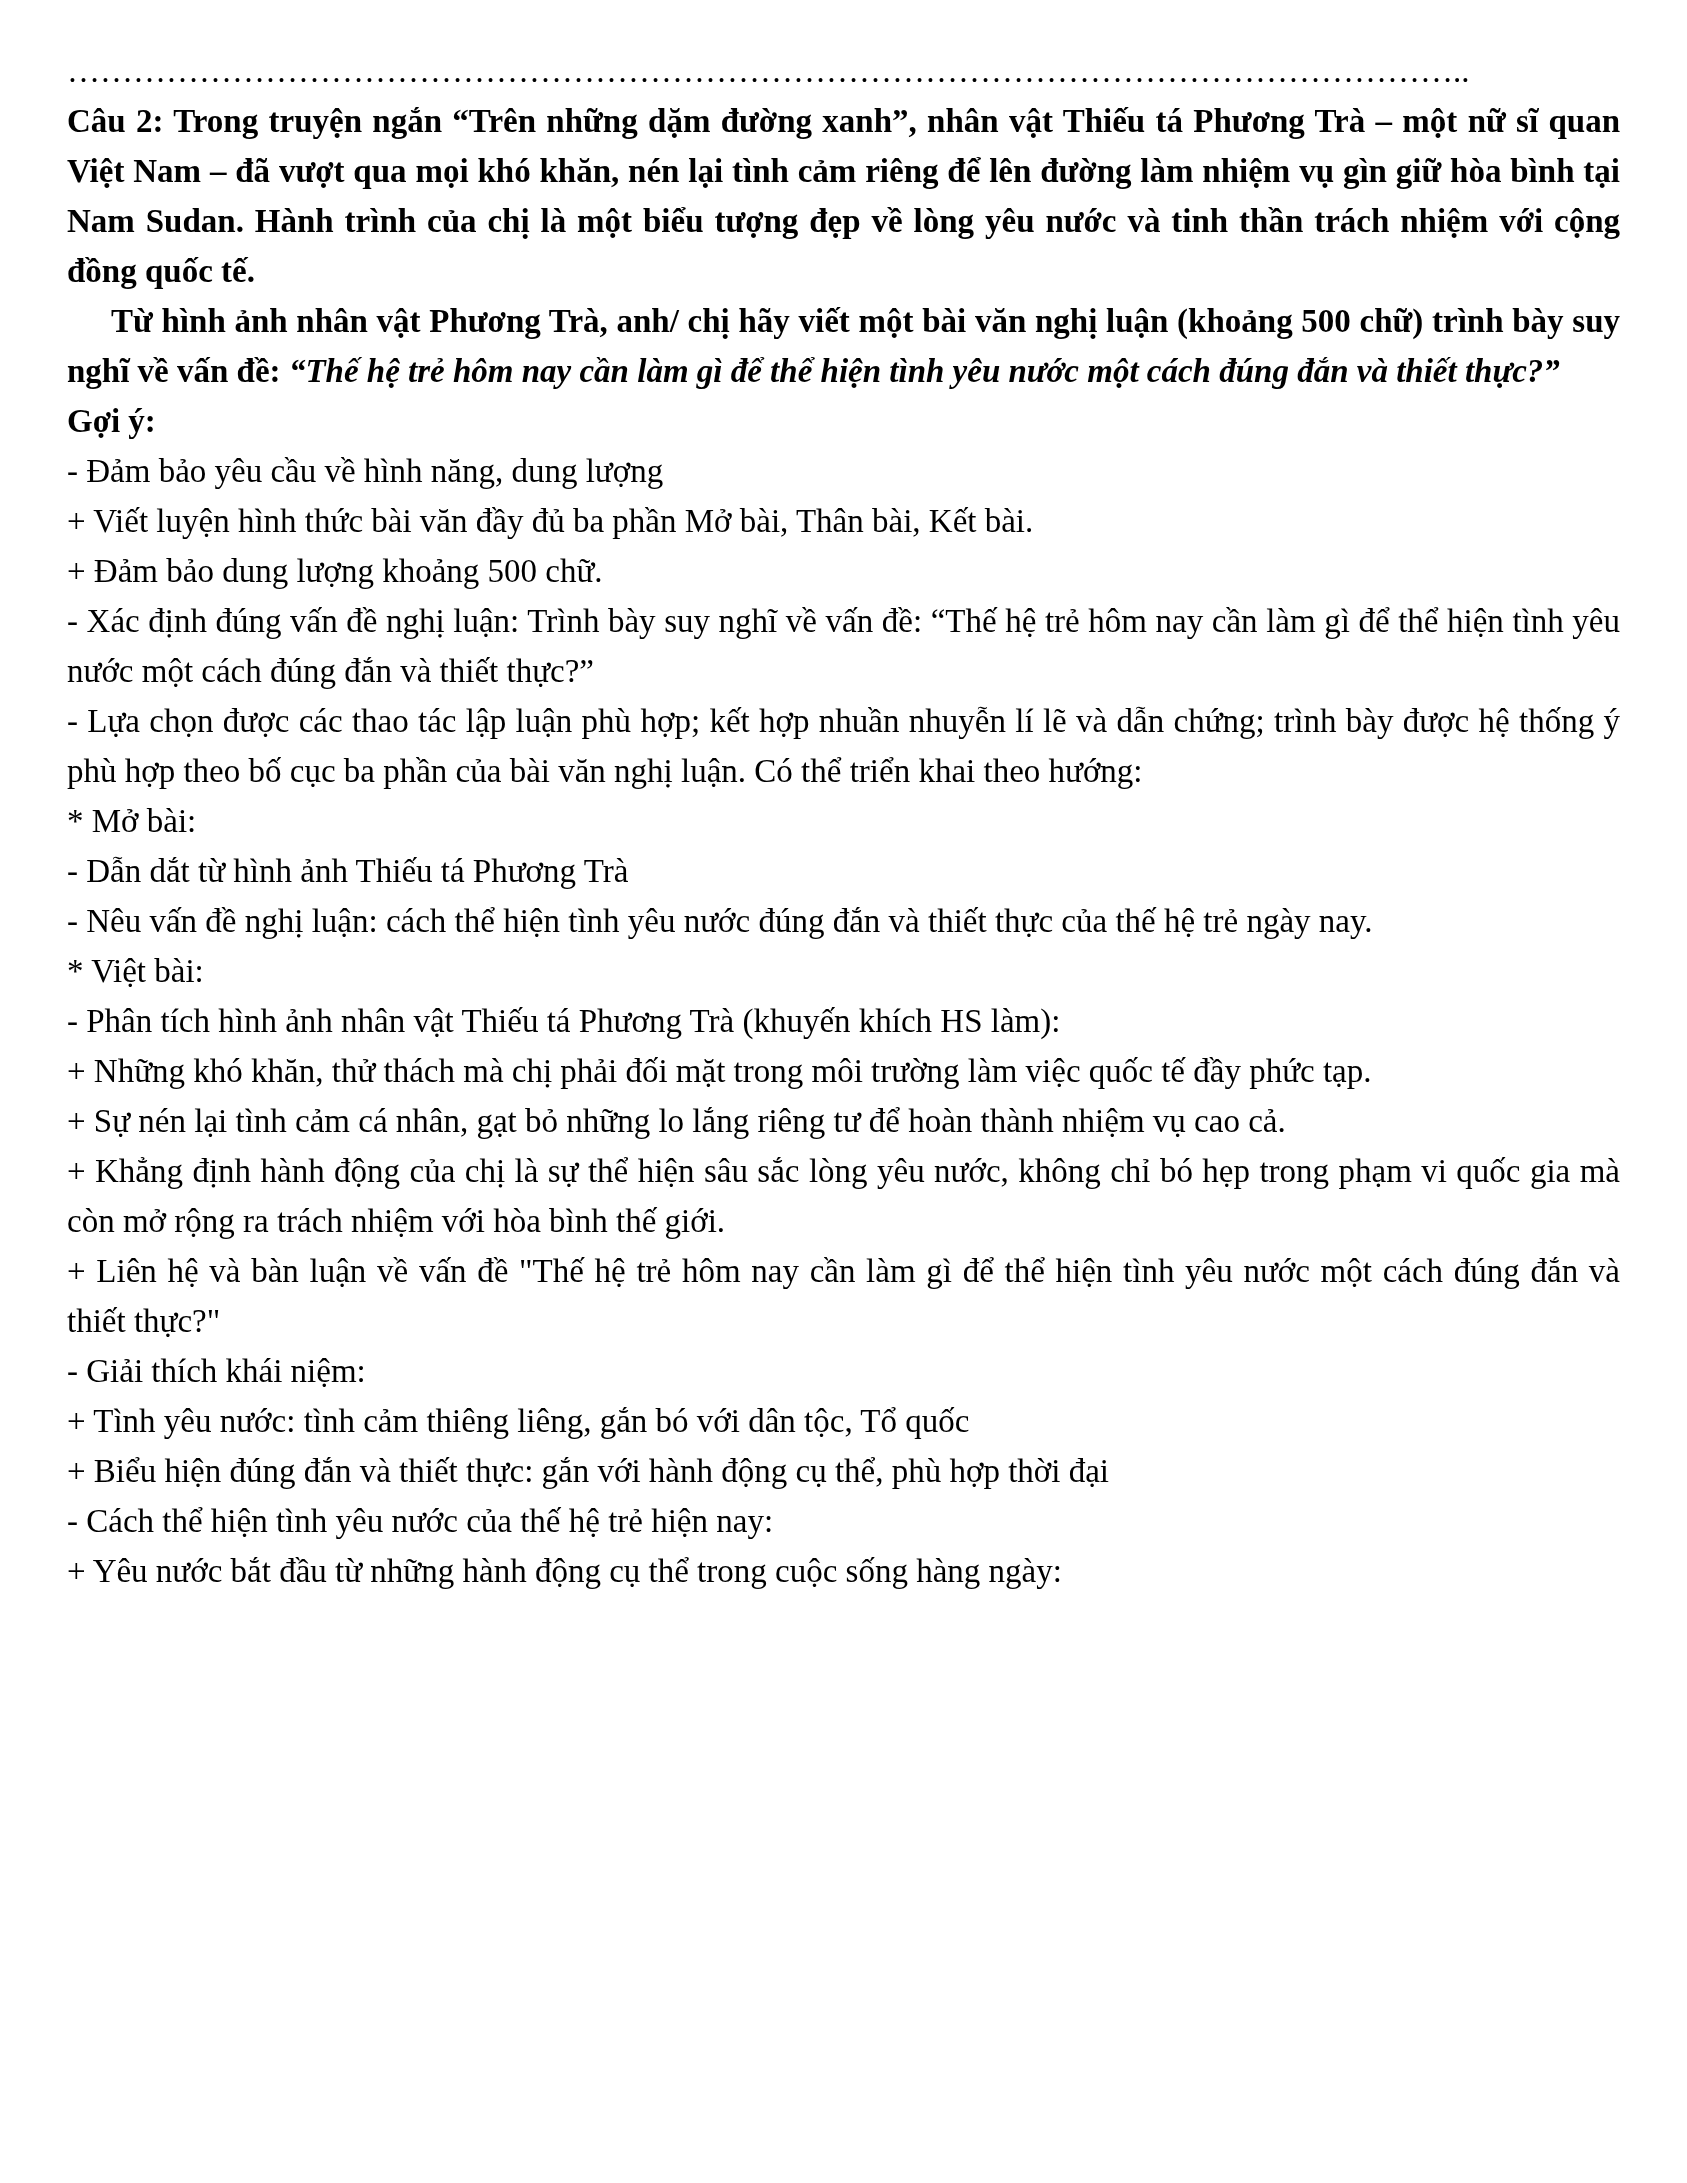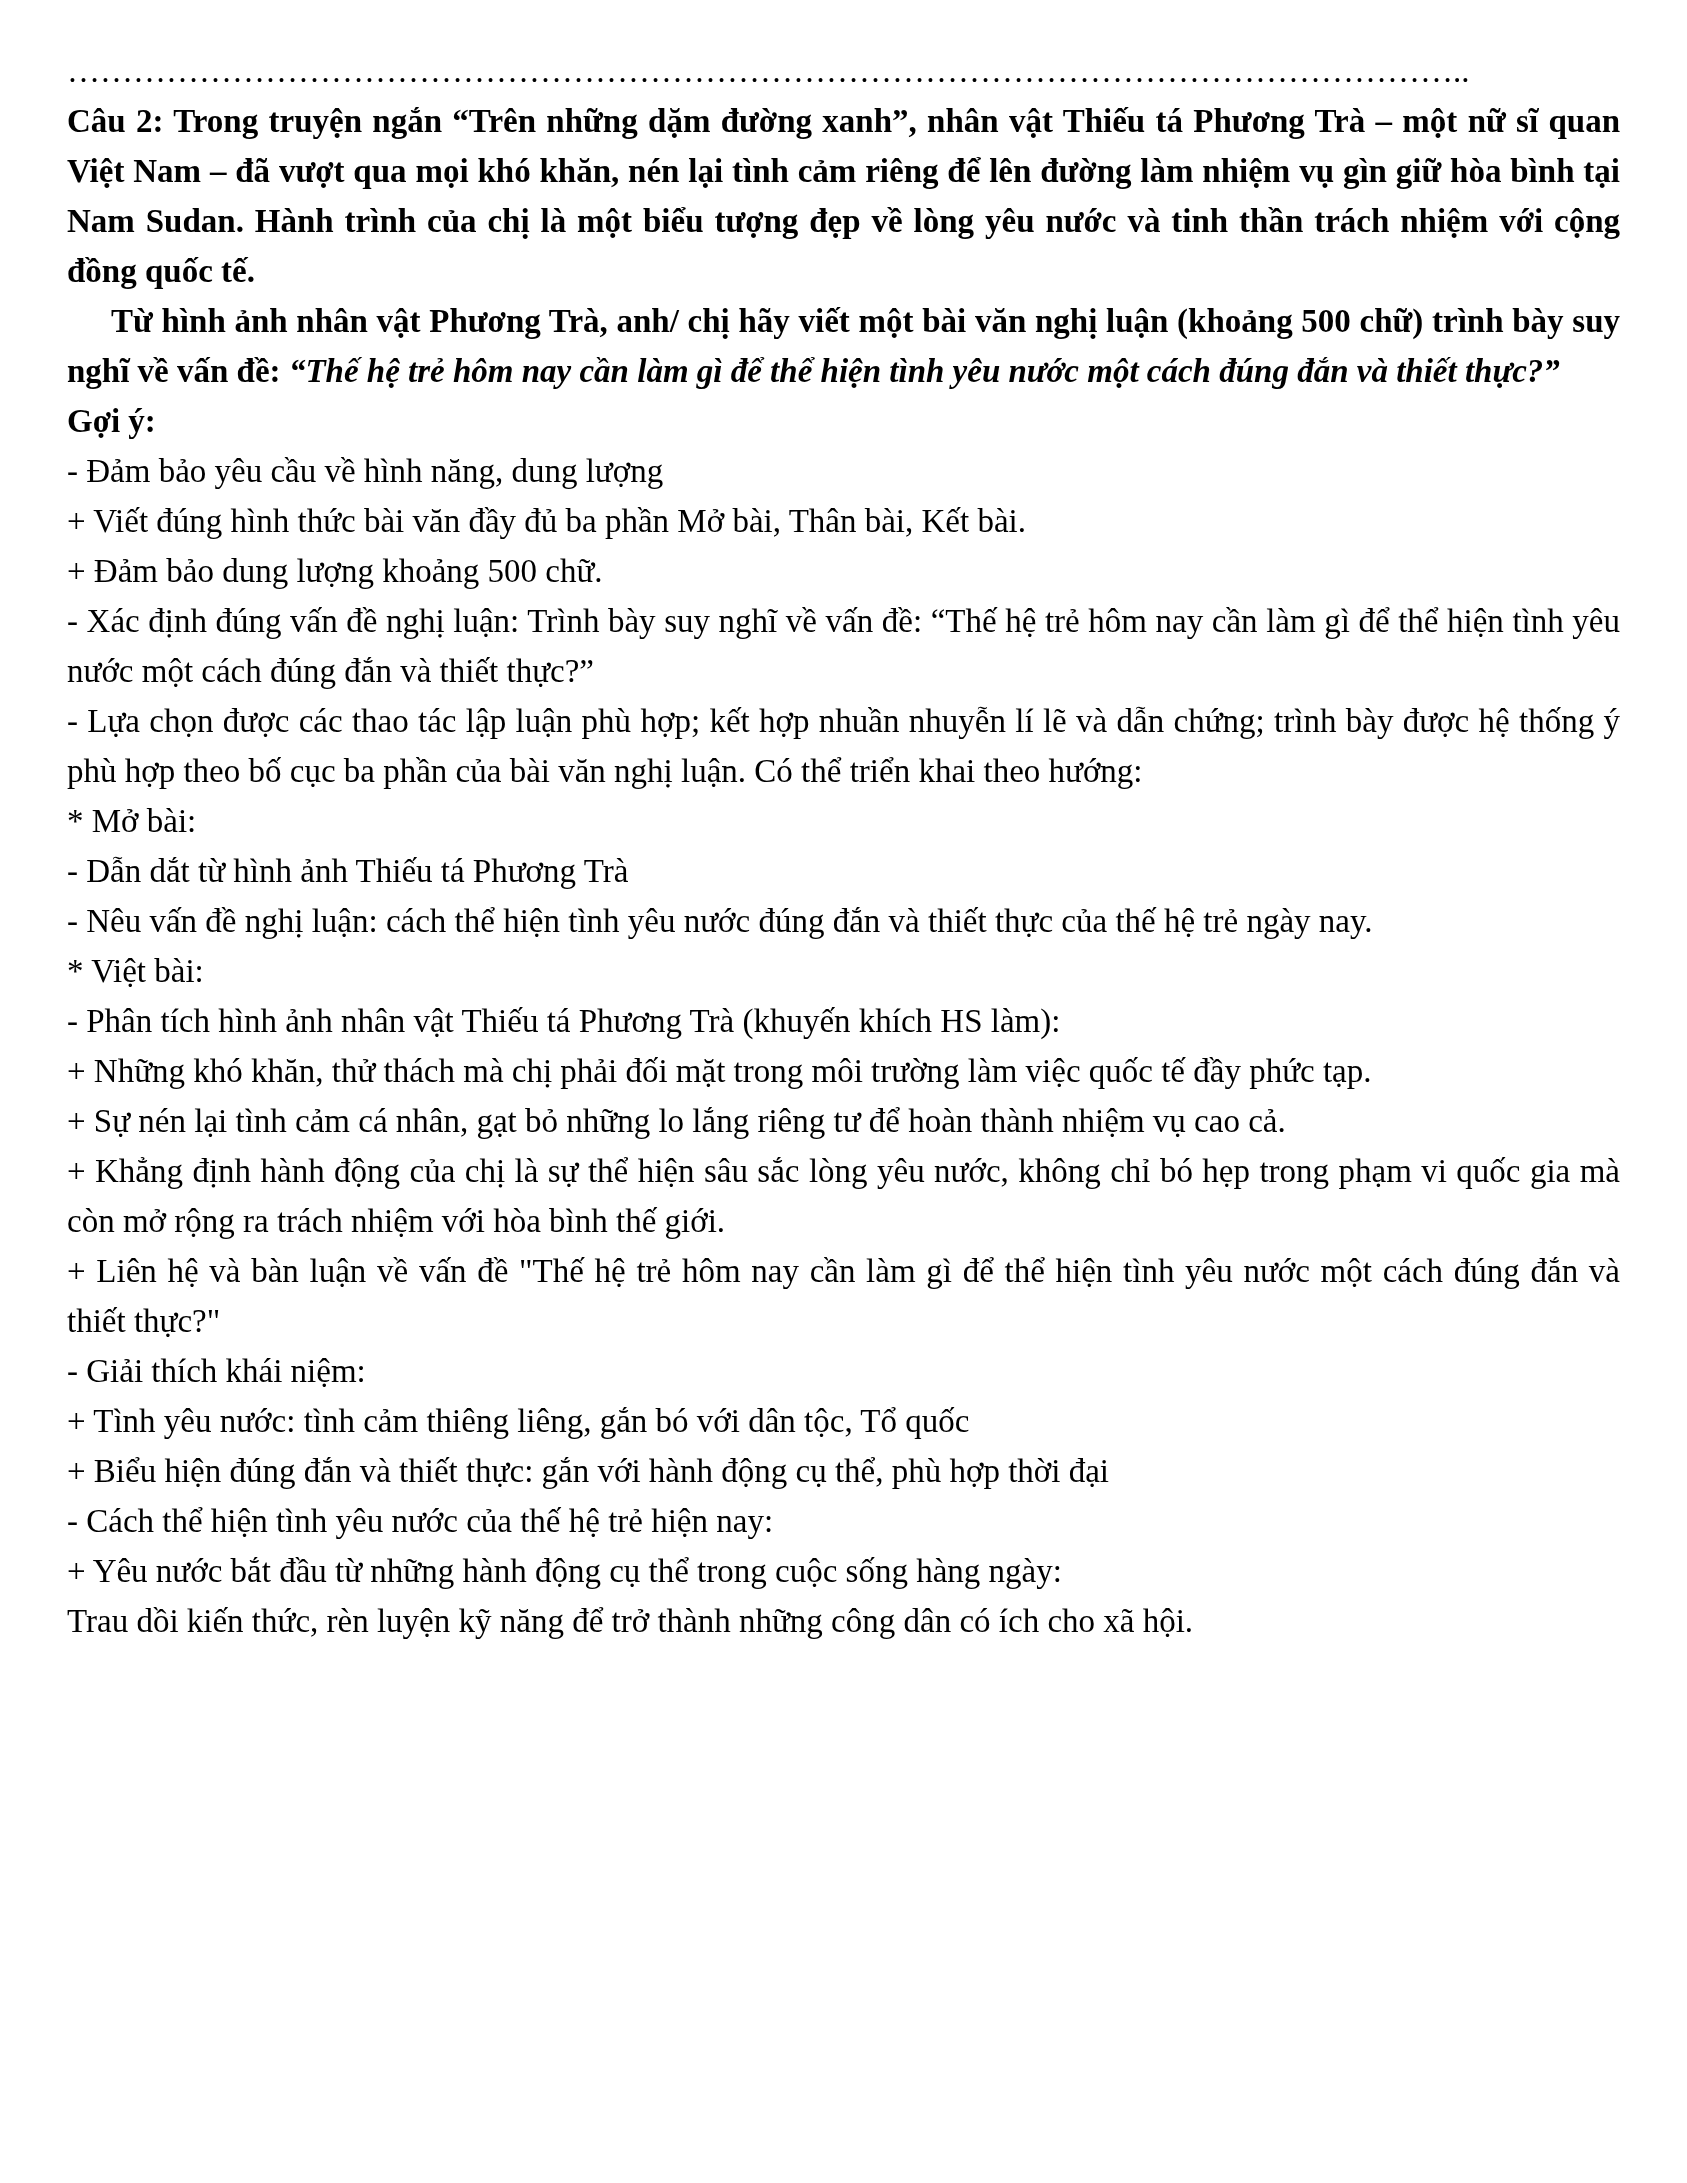--- a/index.html
+++ b/index.html
@@ -38,34 +38,33 @@
 </head>
 <body>
 
 <div class="page">
   <div id="content">
       <p class="para dots"><span class="">………………………………………………………………………………………………………………..</span></p>
       <p class="para"><span class="seg-bold">Câu 2: Trong truyện ngắn “Trên những dặm đường xanh”, nhân vật Thiếu tá Phương Trà – một nữ sĩ quan Việt Nam – đã vượt qua mọi khó khăn, nén lại tình cảm riêng để lên đường làm nhiệm vụ gìn giữ hòa bình tại Nam Sudan. Hành trình của chị là một biểu tượng đẹp về lòng yêu nước và tinh thần trách nhiệm với cộng đồng quốc tế.</span></p>
       <p class="para indent"><span class="seg-bold">Từ hình ảnh nhân vật Phương Trà, anh/ chị hãy viết một bài văn nghị luận (khoảng 500 chữ) trình bày suy nghĩ về vấn đề: </span><span class="seg-bold seg-italic">“Thế hệ trẻ hôm nay cần làm gì để thể hiện tình yêu nước một cách đúng đắn và thiết thực?”</span></p>
       <p class="para center"><span class="seg-bold">Gợi ý:</span></p>
       <p class="para"><span class="">- Đảm bảo yêu cầu về hình năng, dung lượng</span></p>
-      <p class="para"><span class="">+ Viết đúng hình thức bài văn đầy đủ ba phần Mở bài, Thân bài, Kết bài.</span></p>
+      <p class="para"><span class="">+ Viết luyện hình thức bài văn đầy đủ ba phần Mở bài, Thân bài, Kết bài.</span></p>
       <p class="para"><span class="">+ Đảm bảo dung lượng khoảng 500 chữ.</span></p>
       <p class="para"><span class="">- Xác định đúng vấn đề nghị luận: Trình bày suy nghĩ về vấn đề: “Thế hệ trẻ hôm nay cần làm gì để thể hiện tình yêu nước một cách đúng đắn và thiết thực?”</span></p>
       <p class="para"><span class="">- Lựa chọn được các thao tác lập luận phù hợp; kết hợp nhuần nhuyễn lí lẽ và dẫn chứng; trình bày được hệ thống ý phù hợp theo bố cục ba phần của bài văn nghị luận. Có thể triển khai theo hướng:</span></p>
       <p class="para"><span class="">* Mở bài:</span></p>
       <p class="para"><span class="">- Dẫn dắt từ hình ảnh Thiếu tá Phương Trà</span></p>
       <p class="para"><span class="">- Nêu vấn đề nghị luận: cách thể hiện tình yêu nước đúng đắn và thiết thực của thế hệ trẻ ngày nay.</span></p>
       <p class="para"><span class="">* Việt bài:</span></p>
       <p class="para"><span class="">- Phân tích hình ảnh nhân vật Thiếu tá Phương Trà (khuyến khích HS làm):</span></p>
       <p class="para"><span class="">+ Những khó khăn, thử thách mà chị phải đối mặt trong môi trường làm việc quốc tế đầy phức tạp.</span></p>
       <p class="para"><span class="">+ Sự nén lại tình cảm cá nhân, gạt bỏ những lo lắng riêng tư để hoàn thành nhiệm vụ cao cả.</span></p>
       <p class="para"><span class="">+ Khẳng định hành động của chị là sự thể hiện sâu sắc lòng yêu nước, không chỉ bó hẹp trong phạm vi quốc gia mà còn mở rộng ra trách nhiệm với hòa bình thế giới.</span></p>
       <p class="para"><span class="">+ Liên hệ và bàn luận về vấn đề "Thế hệ trẻ hôm nay cần làm gì để thể hiện tình yêu nước một cách đúng đắn và thiết thực?"</span></p>
       <p class="para"><span class="">- Giải thích khái niệm:</span></p>
       <p class="para"><span class="">+ Tình yêu nước: tình cảm thiêng liêng, gắn bó với dân tộc, Tổ quốc</span></p>
       <p class="para"><span class="">+ Biểu hiện đúng đắn và thiết thực: gắn với hành động cụ thể, phù hợp thời đại</span></p>
       <p class="para"><span class="">- Cách thể hiện tình yêu nước của thế hệ trẻ hiện nay:</span></p>
       <p class="para"><span class="">+ Yêu nước bắt đầu từ những hành động cụ thể trong cuộc sống hàng ngày:</span></p>
-      <p class="para"><span class="">Trau dồi kiến thức, rèn luyện kỹ năng để trở thành những công dân có ích cho xã hội.</span></p>
     </div>
 </div>
 
 
 </body></html>

